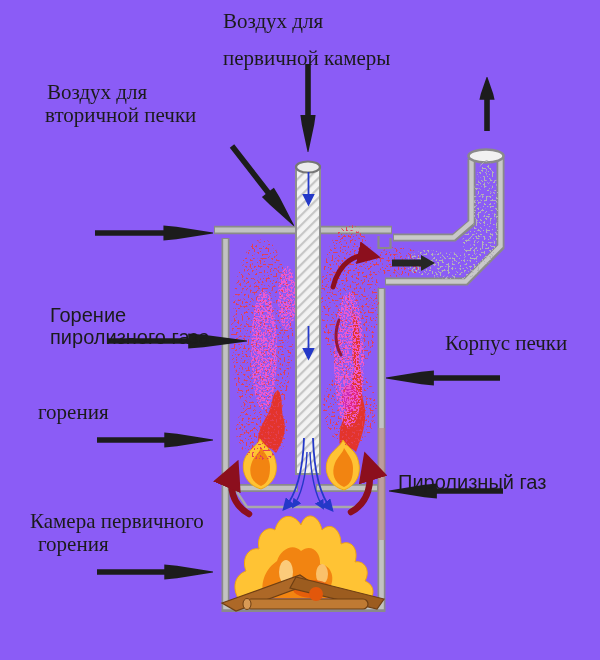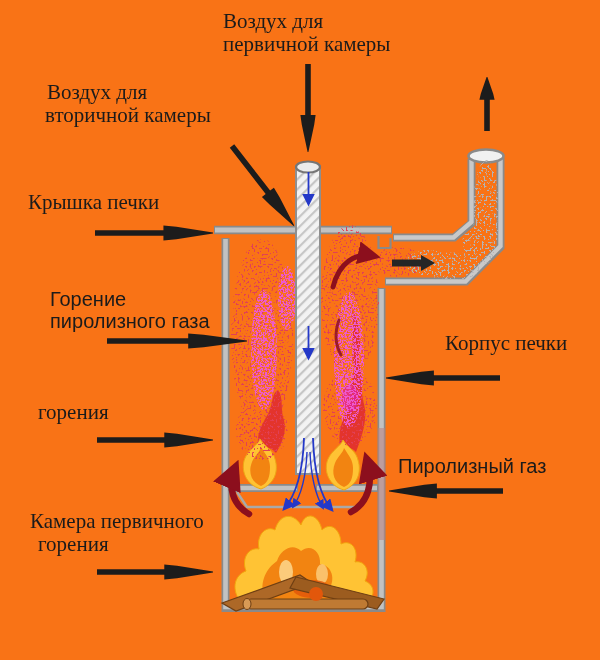--- a/index.html
+++ b/index.html
@@ -1,21 +1,21 @@
 <!DOCTYPE html>
 <html><head>
 <meta charset="utf-8">
 <style>
   html,body{margin:0;padding:0;background:#ffffff;}
-  #stage{position:relative;width:600px;height:660px;background:#f97316;overflow:hidden;
+  #stage{position:relative;width:600px;height:660px;background:#8b5cf6;overflow:hidden;
          font-family:"Liberation Serif",serif;}
   #art{position:absolute;left:0;top:0;}
   .lbl{position:absolute;white-space:nowrap;color:#1b1b1b;
        font:21px/1.05 "Liberation Serif",serif;z-index:5;}
-  .sans{font:20px/1.05 "Liberation Sans",sans-serif;}
+  .sans{font:20px/1.05 "Liberation Sans",sans-serif;margin-top:16px;}
 </style>
 </head>
 <body>
 
 <div id="stage">
 
 <svg id="art" width="600" height="660" viewBox="0 0 600 660">
   <defs>
     <pattern id="hatch" width="7" height="7" patternUnits="userSpaceOnUse" patternTransform="rotate(45)">
       <rect width="7" height="7" fill="#f3f3f3"></rect>
@@ -159,24 +159,23 @@
     <use href="#arrSym" transform="translate(107,341) scale(1.40,1)"></use>
     <use href="#arrSym" transform="translate(97,440) scale(1.16,1)"></use>
     <use href="#arrSym" transform="translate(97,572) scale(1.16,1)"></use>
     <use href="#arrSym" transform="translate(500,378) rotate(180) scale(1.14,1)"></use>
     <use href="#arrSym" transform="translate(503,491) rotate(180) scale(1.14,1)"></use>
     <polygon points="392,259.5 421,259.5 421,255 435,263 421,271 421,266.5 392,266.5" fill="#262626"></polygon>
   </g>
 </svg>
 
 <div class="lbl" style="left:223px;top:10px">Воздух для</div>
-<div class="lbl" style="left:223px;top:33px">первичной камеры</div>
+<div class="lbl" style="left:223px;top:47px">первичной камеры</div>
 <div class="lbl" style="left:47px;top:81px">Воздух для</div>
-<div class="lbl" style="left:45px;top:104px">вторичной камеры</div>
-<div class="lbl" style="left:28px;top:191px">Крышка печки</div>
+<div class="lbl" style="left:45px;top:104px">вторичной печки</div>
 <div class="lbl sans" style="left:50px;top:289px">Горение</div>
 <div class="lbl" style="left:445px;top:332px">Корпус печки</div>
 <div class="lbl sans" style="left:50px;top:311px">пиролизного газа</div>
 <div class="lbl" style="left:38px;top:401px">горения</div>
 <div class="lbl" style="left:30px;top:510px">Камера первичного</div>
 <div class="lbl sans" style="left:398px;top:456px">Пиролизный газ</div>
 <div class="lbl" style="left:38px;top:533px">горения</div>
 
 </div>
 

